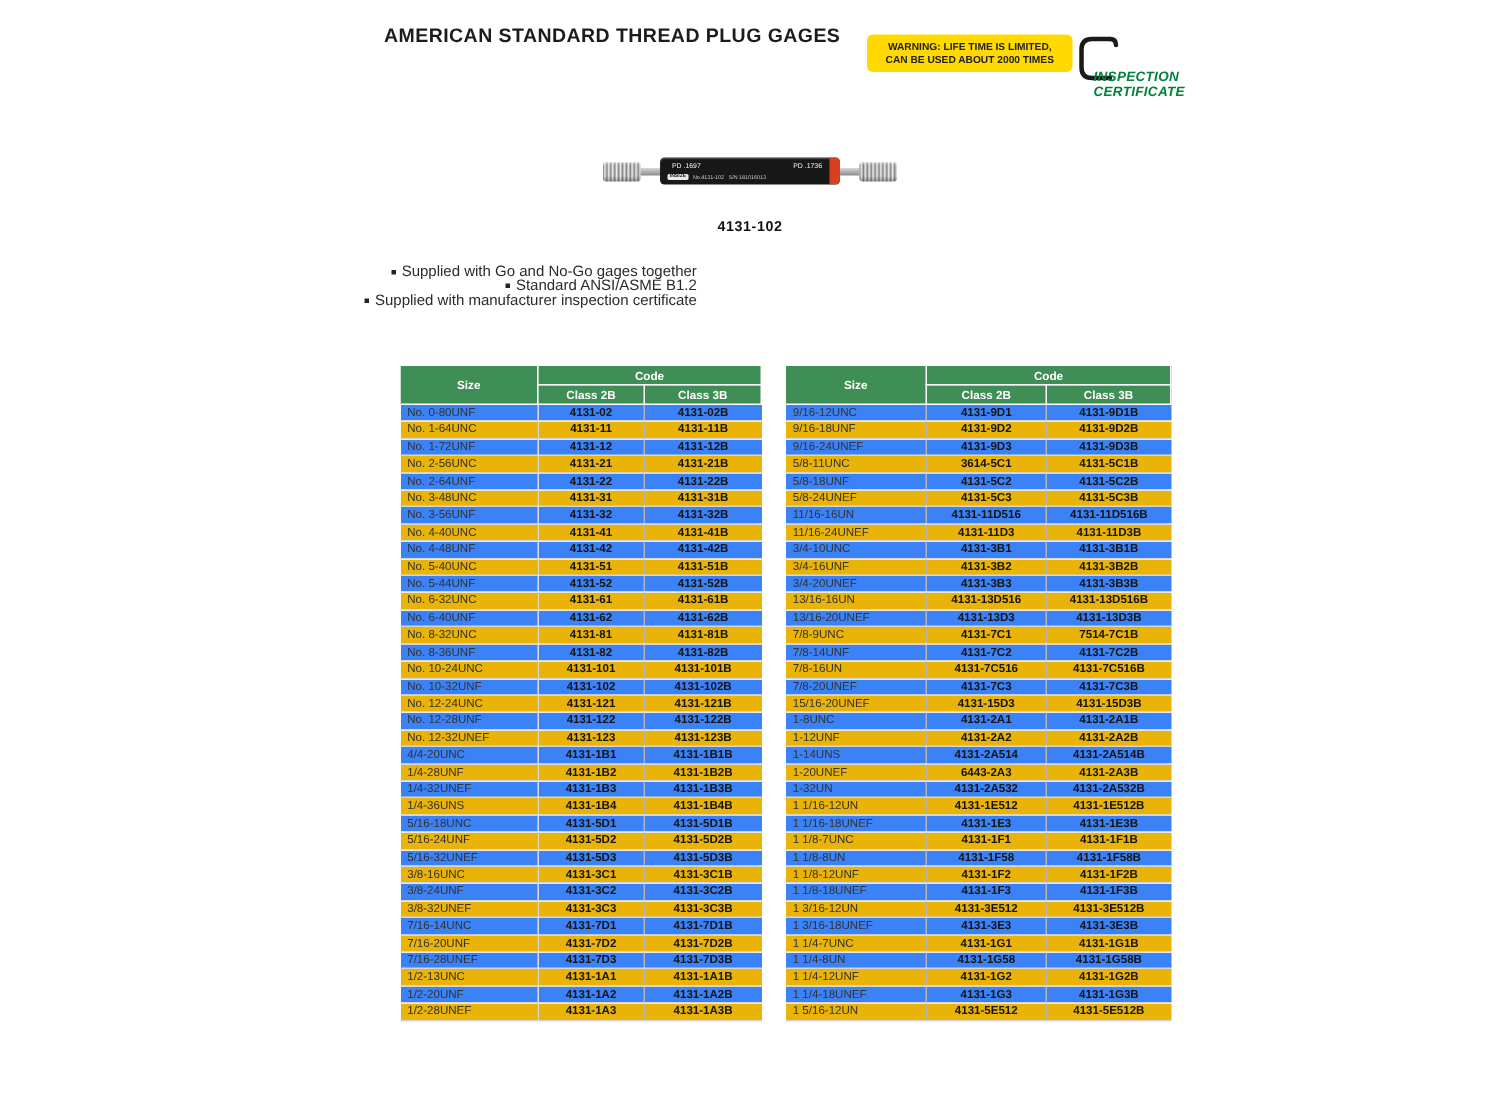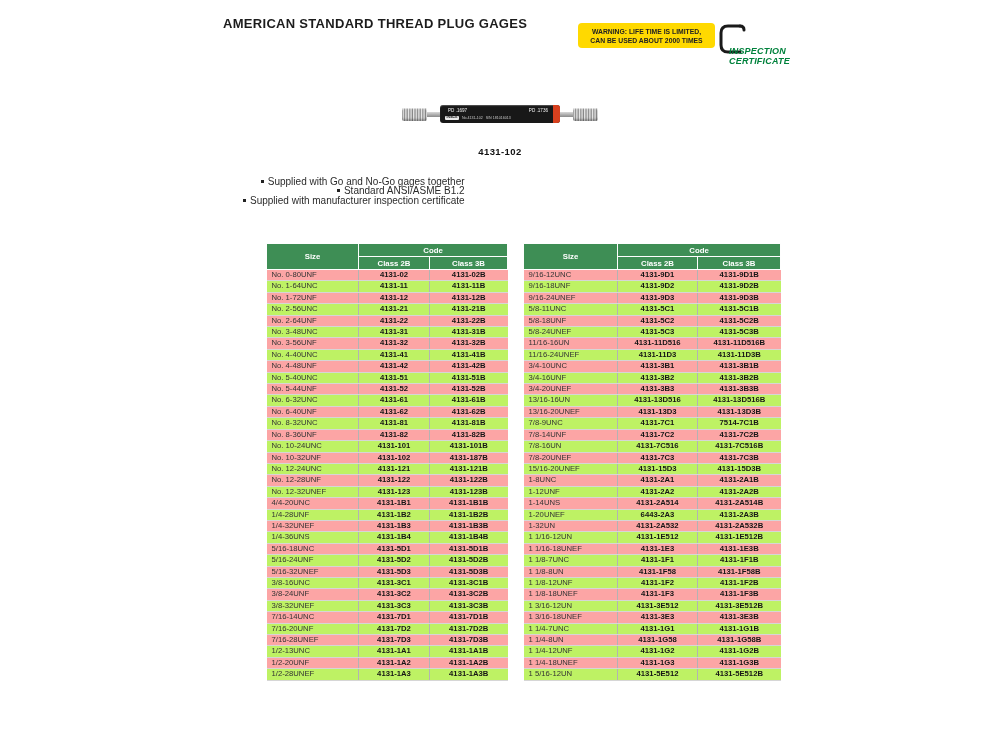--- a/index.html
+++ b/index.html
@@ -2,21 +2,21 @@
 <html><head>
 <meta charset="utf-8">
 <style>
   html,body{margin:0;padding:0;}
   body{
     width:1000px;height:736px;background:#ffffff;position:relative;
     font-family:"Liberation Sans", sans-serif;overflow:hidden;
   }
   
   .page-title{
-    position:absolute;left:223px;top:16px;
+    position:absolute;left:256px;top:16px;
     font-size:13px;font-weight:bold;color:#1c1c1c;letter-spacing:.3px;
   }
   .warning-badge{
     position:absolute;left:578px;top:23px;width:137px;height:25px;
     background:#FFD900;border-radius:4px;
     display:flex;flex-direction:column;justify-content:center;align-items:center;
   }
   .warning-badge span{
     font-size:6.8px;font-weight:bold;color:#222;line-height:9px;white-space:nowrap;
   }
@@ -65,22 +65,22 @@
     height:12px;padding:0;border:1px solid #fefefe;
   }
   .tbl tbody td{
     font-size:7.7px;height:10.4px;line-height:10.4px;padding:0;
     white-space:nowrap;overflow:hidden;
     border-left:1px solid #b3b3b3;border-bottom:1px solid #d6d6d6;
   }
   .tbl tbody td:first-child{border-left:none;}
   .tbl tbody td.size{padding-left:5px;text-align:left;color:#333;}
   .tbl tbody td.code{text-align:center;font-weight:bold;color:#151515;}
-  .tbl tbody tr.odd{background:#fca5a5;}
-  .tbl tbody tr.even{background:#bef264;}
+  .tbl tbody tr.odd{background:#3b82f6;}
+  .tbl tbody tr.even{background:#eab308;}
 </style>
 </head>
 <body>
 
 <div class="page-title">AMERICAN STANDARD THREAD PLUG GAGES</div>
 
 <div class="warning-badge">
   <span>WARNING: LIFE TIME IS LIMITED,</span>
   <span>CAN BE USED ABOUT 2000 TIMES</span>
 </div>
@@ -224,21 +224,21 @@
         <td class="code">4131-82B</td>
       </tr>
       <tr class="even">
         <td class="size">No. 10-24UNC</td>
         <td class="code">4131-101</td>
         <td class="code">4131-101B</td>
       </tr>
       <tr class="odd">
         <td class="size">No. 10-32UNF</td>
         <td class="code">4131-102</td>
-        <td class="code">4131-187B</td>
+        <td class="code">4131-102B</td>
       </tr>
       <tr class="even">
         <td class="size">No. 12-24UNC</td>
         <td class="code">4131-121</td>
         <td class="code">4131-121B</td>
       </tr>
       <tr class="odd">
         <td class="size">No. 12-28UNF</td>
         <td class="code">4131-122</td>
         <td class="code">4131-122B</td>
@@ -358,21 +358,21 @@
         <td class="code">4131-9D2</td>
         <td class="code">4131-9D2B</td>
       </tr>
       <tr class="odd">
         <td class="size">9/16-24UNEF</td>
         <td class="code">4131-9D3</td>
         <td class="code">4131-9D3B</td>
       </tr>
       <tr class="even">
         <td class="size">5/8-11UNC</td>
-        <td class="code">4131-5C1</td>
+        <td class="code">3614-5C1</td>
         <td class="code">4131-5C1B</td>
       </tr>
       <tr class="odd">
         <td class="size">5/8-18UNF</td>
         <td class="code">4131-5C2</td>
         <td class="code">4131-5C2B</td>
       </tr>
       <tr class="even">
         <td class="size">5/8-24UNEF</td>
         <td class="code">4131-5C3</td>

